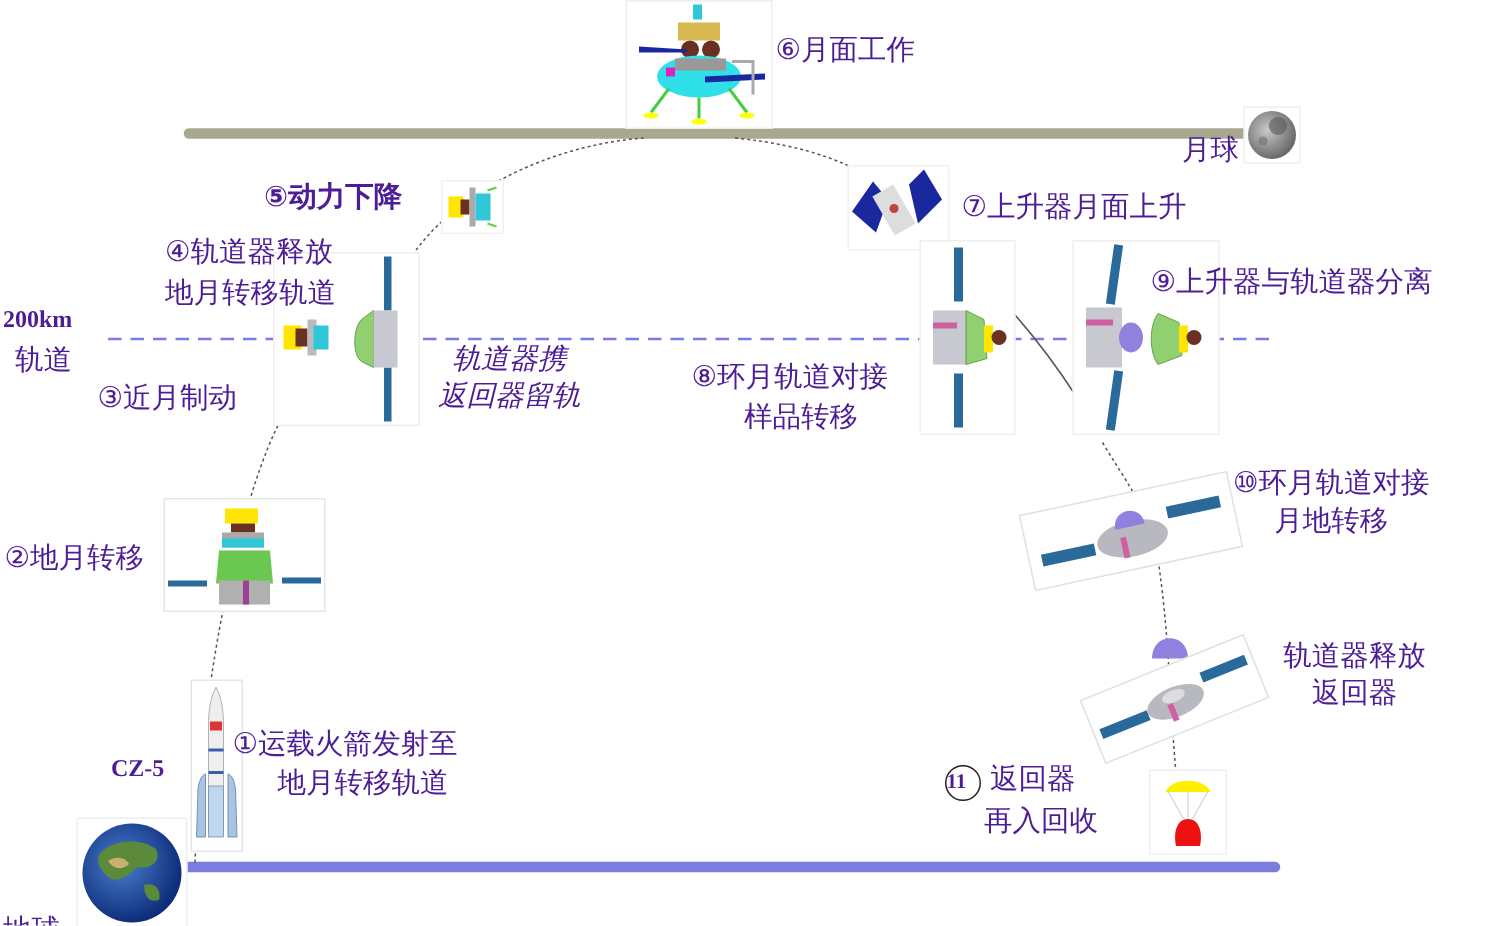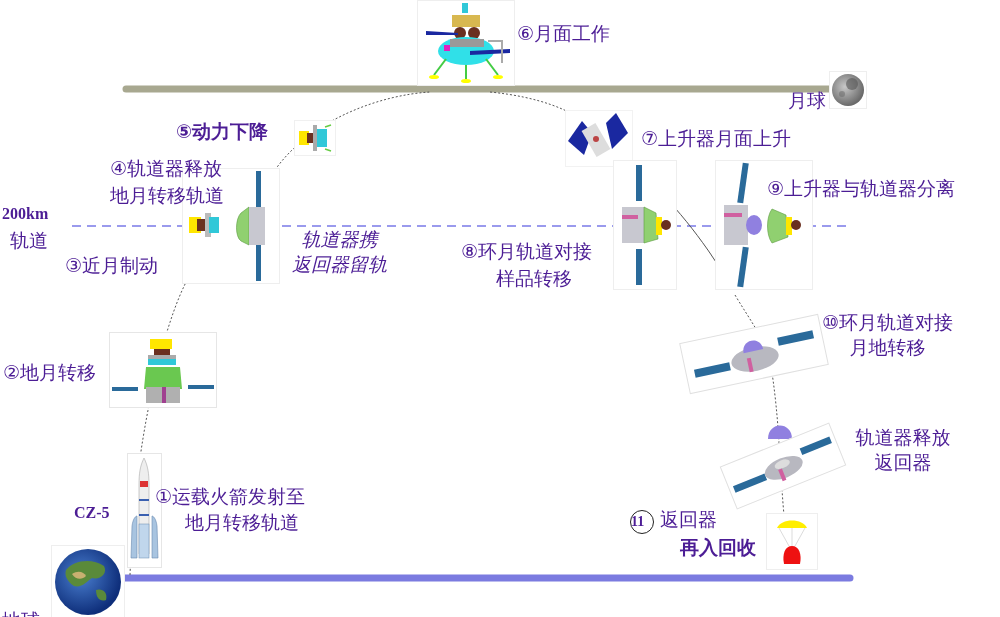--- a/index.html
+++ b/index.html
@@ -248,13 +248,13 @@
     <path d="M10,14 C14,4 36,4 40,14Z" fill="#ffee00"></path>
     <line x1="12" y1="14" x2="22" y2="32" stroke="#ccc" stroke-width=".7"></line>
     <line x1="38" y1="14" x2="28" y2="32" stroke="#ccc" stroke-width=".7"></line>
     <line x1="25" y1="14" x2="25" y2="32" stroke="#ccc" stroke-width=".7"></line>
     <path d="M17,50 C15,40 18,32 25,32 C32,32 35,40 33,50Z" fill="#ee1111"></path>
   </svg>
 </div>
 <div class="lbl" style="left:630px;top:507px;">
   <span style="display:inline-block;width:22px;height:22px;border:1.5px solid #222;border-radius:50%;text-align:left;font-size:14px;line-height:22px;font-weight:bold;font-family:'Liberation Serif',serif;margin-right:6px;">11</span><span>返回器</span>
 </div>
-<div class="lbl" style="left:680px;top:535px;font-weight:bold;">再入回收</div>
+<div class="lbl" style="left:656px;top:535px;">再入回收</div>
 
 </body></html>

